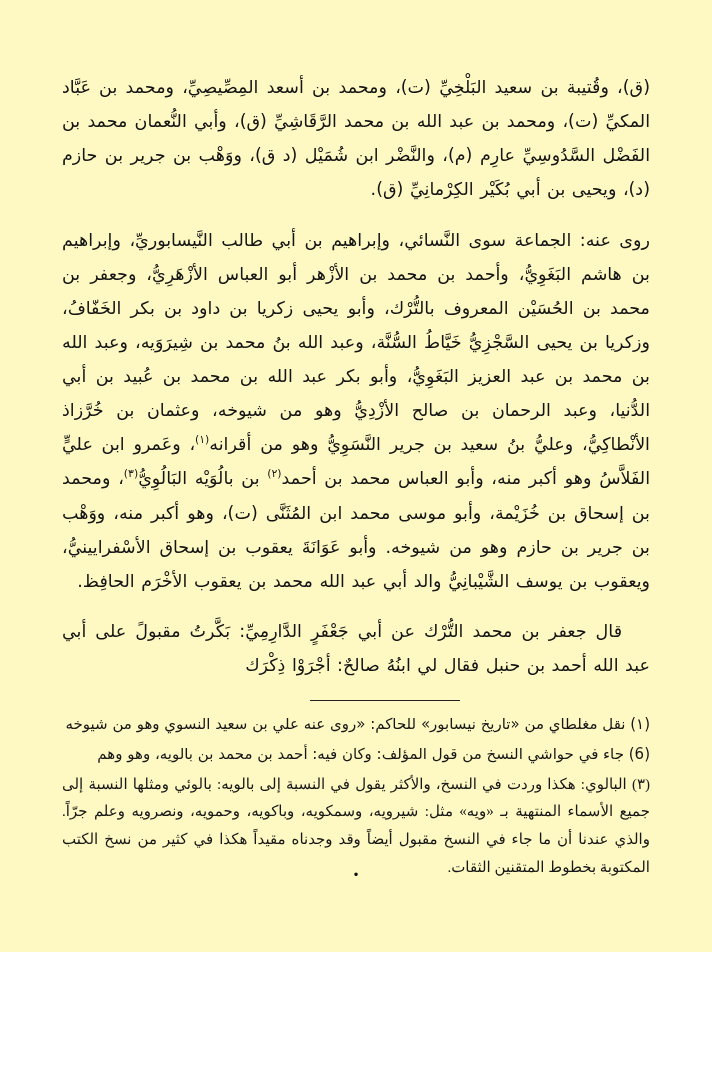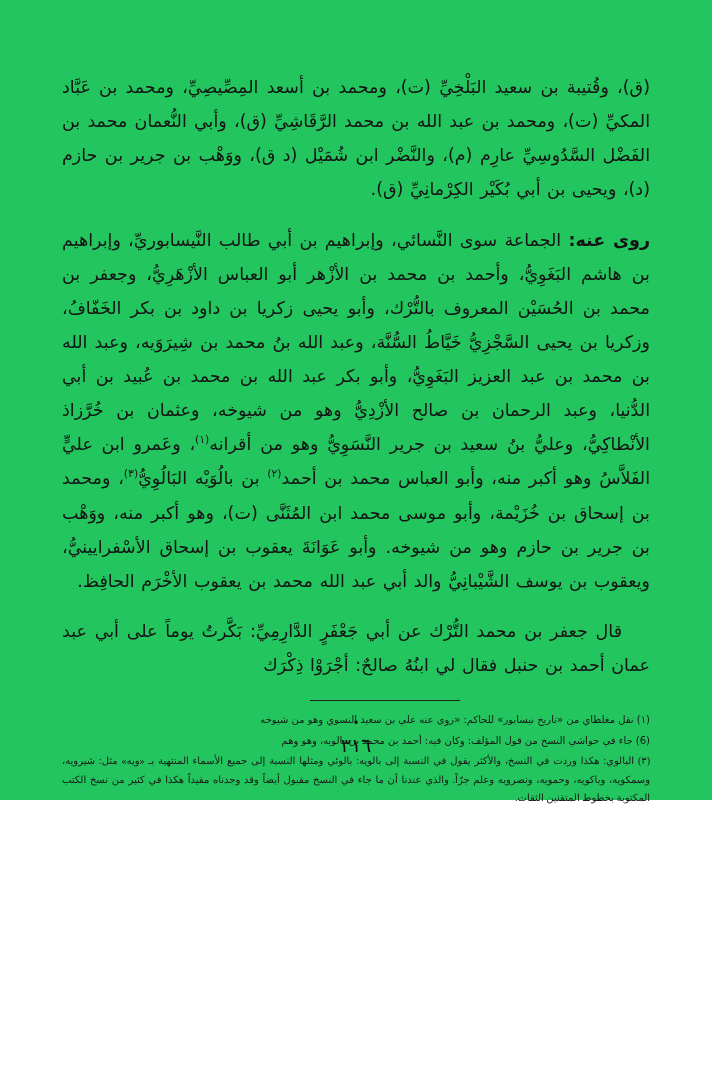--- a/index.html
+++ b/index.html
@@ -10,57 +10,57 @@
   body {
     width: 712px;
     height: 1076px;
     overflow: hidden;
     font-family: "DejaVu Sans", "Liberation Sans", sans-serif;
     color: #111111;
   }
   .page {
     position: relative;
     width: 712px;
-    height: 800px;
+    height: 952px;
     box-sizing: border-box;
     padding: 70px 62px 0 62px;
-    background: #22c55e;
+    background: #fef9c3;
   }
   .body-text {
     direction: rtl;
     text-align: justify;
     text-align-last: right;
     font-size: 17.5px;
     line-height: 1.95;
     letter-spacing: 0px;
     word-spacing: 1px;
     color: #141414;
   }
   .para {
     margin: 0 0 16px 0;
     text-indent: 0;
   }
   .para.indent {
     text-indent: 28px;
   }
   .lead {
-    font-weight: bold;
+    font-weight: normal;
   }
   .footnote-rule {
     width: 150px;
     height: 1px;
     background: #222;
     margin: 18px auto 10px 0;
     margin-right: 190px;
   }
   .footnotes {
     direction: rtl;
     text-align: justify;
     text-align-last: right;
-    font-size: 10px;
+    font-size: 15px;
     line-height: 1.85;
     color: #171717;
   }
   .fn {
     margin: 0 0 2px 0;
   }
   .fn.wrap {
     text-align: justify;
     font-family: Liberation Serif, serif;
   }
@@ -96,29 +96,28 @@
 
   <div class="body-text">
 
     <p class="para">(ق)، وقُتيبة بن سعيد البَلْخِيِّ (ت)، ومحمد بن أسعد المِصِّيصِيِّ، ومحمد بن عَبَّاد المكيِّ (ت)، ومحمد بن عبد الله بن محمد الرَّقَاشِيِّ (ق)، وأبي النُّعمان محمد بن الفَضْل السَّدُوسِيِّ عارِم (م)، والنَّضْر ابن شُمَيْل (د ق)، ووَهْب بن جرير بن حازم (د)، ويحيى بن أبي بُكَيْر الكِرْمانِيِّ (ق).</p>
 
     <p class="para">
       <span class="lead">روى عنه:</span>
       <span>الجماعة سوى النَّسائي، وإبراهيم بن أبي طالب النَّيسابوريِّ، وإبراهيم بن هاشم البَغَوِيُّ، وأحمد بن محمد بن الأزْهر أبو العباس الأزْهَرِيُّ، وجعفر بن محمد بن الحُسَيْن المعروف بالتُّرْك، وأبو يحيى زكريا بن داود بن بكر الخَفّافُ، وزكريا بن يحيى السَّجْزِيُّ خَيَّاطُ السُّنَّة، وعبد الله بنُ محمد بن شِيرَوَيه، وعبد الله بن محمد بن عبد العزيز البَغَوِيُّ، وأبو بكر عبد الله بن محمد بن عُبيد بن أبي الدُّنيا، وعبد الرحمان بن صالح الأزْدِيُّ وهو من شيوخه، وعثمان بن خُرَّزاذ الأنْطاكِيُّ، وعليُّ بنُ سعيد بن جرير النَّسَوِيُّ وهو من أقرانه<sup>(١)</sup>، وعَمرو ابن عليٍّ الفَلاَّسُ وهو أكبر منه، وأبو العباس محمد بن أحمد<sup>(٢)</sup> بن بالُوَيْه البَالُوِيُّ<sup>(٣)</sup>، ومحمد بن إسحاق بن خُزَيْمة، وأبو موسى محمد ابن المُثَنَّى (ت)، وهو أكبر منه، ووَهْب بن جرير بن حازم وهو من شيوخه. وأبو عَوَانَةَ يعقوب بن إسحاق الأسْفرايينيُّ، ويعقوب بن يوسف الشَّيْبانِيُّ والد أبي عبد الله محمد بن يعقوب الأخْرَم الحافِظ.</span>
     </p>
 
-    <p class="para indent">قال جعفر بن محمد التُّرْك عن أبي جَعْفَرٍ الدَّارِمِيِّ: بَكَّرتُ يوماً على أبي عبد عمان أحمد بن حنبل فقال لي ابنُهُ صالحٌ: أجْرَوْا ذِكْرَك</p>
+    <p class="para indent">قال جعفر بن محمد التُّرْك عن أبي جَعْفَرٍ الدَّارِمِيِّ: بَكَّرتُ مقبولً على أبي عبد الله أحمد بن حنبل فقال لي ابنُهُ صالحٌ: أجْرَوْا ذِكْرَك</p>
 
   </div>
 
   <div class="footnote-rule"></div>
 
   <div class="footnotes">
     <p class="fn">(١) نقل مغلطاي من «تاريخ نيسابور» للحاكم: «روى عنه علي بن سعيد النسوي وهو من شيوخه</p>
     <p class="fn">(6) جاء في حواشي النسخ من قول المؤلف: وكان فيه: أحمد بن محمد بن بالويه، وهو وهم</p>
     <p class="fn wrap">(٣) البالوي: هكذا وردت في النسخ، والأكثر يقول في النسبة إلى بالويه: بالوئي ومثلها النسبة إلى جميع الأسماء المنتهية بـ «ويه» مثل: شيرويه، وسمكويه، وباكويه، وحمويه، ونصرويه وعلم جرّاً. والذي عندنا أن ما جاء في النسخ مقبول أيضاً وقد وجدناه مقيداً هكذا في كثير من نسخ الكتب المكتوبة بخطوط المتقنين الثقات.</p>
   </div>
 
   <div class="dot-mark">•</div>
 
-  <div class="page-number">٣١٦</div>
 
 </div>
 
 </body></html>

